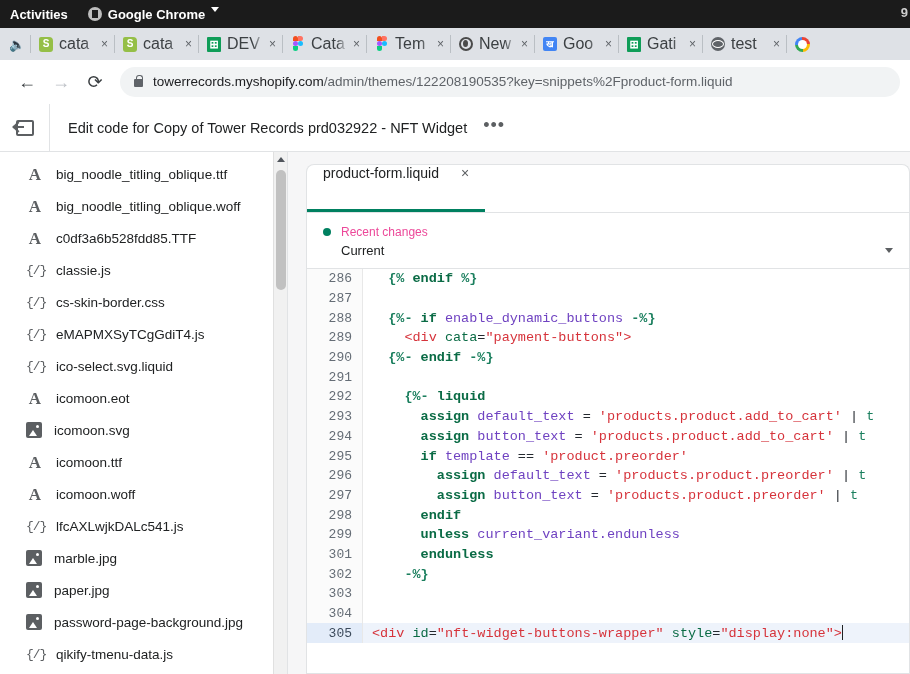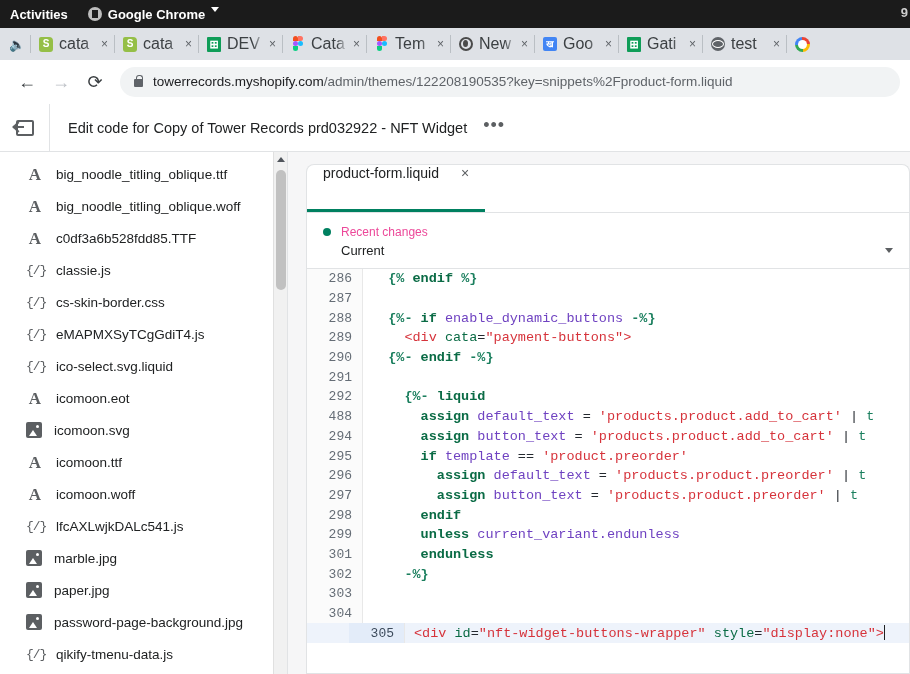--- a/index.html
+++ b/index.html
@@ -328,21 +328,21 @@
   }
   .code-line.active { background:#eef3fb; }
   .ln {
     width:56px; flex:0 0 56px;
     text-align:right; padding-right:10px;
     color:#656d76; font-size:13px;
     border-right:1px solid #e8e8e8;
     height:100%; display:flex; align-items:center; justify-content:flex-end;
     background:#fbfbfb;
   }
-  .code-line.active .ln { background:#e3ecf9; color:#3d4b5c;margin-left:42px; }
+  .code-line.active .ln { background:#e3ecf9; color:#3d4b5c; }
   .src { padding-left:9px; flex:1 1 auto; overflow:hidden; }
 
   
   .t-tagdelim { color:#1b7f5e; font-weight:700; }
   .t-kw      { color:#0a6b45; font-weight:700; }
   .t-var     { color:#6f42c1; }
   .t-str     { color:#d6333b; }
   .t-punct   { color:#24292f; }
   .t-attr    { color:#0a6b45; }
   .t-tag     { color:#d6333b; }
@@ -566,21 +566,21 @@
 
     <div class="code-card">
       <div class="code-scroll" id="code-host">
           <div class="code-line"><span class="ln">286</span><span class="src"><span class="t-plain">  </span><span class="t-tagdelim">{% </span><span class="t-kw">endif</span><span class="t-tagdelim"> %}</span></span></div>
           <div class="code-line"><span class="ln">287</span><span class="src"></span></div>
           <div class="code-line"><span class="ln">288</span><span class="src"><span class="t-plain">  </span><span class="t-tagdelim">{%- </span><span class="t-kw">if</span><span class="t-plain"> </span><span class="t-var">enable_dynamic_buttons</span><span class="t-tagdelim"> -%}</span></span></div>
           <div class="code-line"><span class="ln">289</span><span class="src"><span class="t-plain">    </span><span class="t-tag">&lt;div</span><span class="t-plain"> </span><span class="t-attr">cata</span><span class="t-punct">=</span><span class="t-str">"payment-buttons"</span><span class="t-tag">&gt;</span></span></div>
           <div class="code-line"><span class="ln">290</span><span class="src"><span class="t-plain">  </span><span class="t-tagdelim">{%- </span><span class="t-kw">endif</span><span class="t-tagdelim"> -%}</span></span></div>
           <div class="code-line"><span class="ln">291</span><span class="src"></span></div>
           <div class="code-line"><span class="ln">292</span><span class="src"><span class="t-plain">    </span><span class="t-tagdelim">{%- </span><span class="t-kw">liquid</span></span></div>
-          <div class="code-line"><span class="ln">488</span><span class="src"><span class="t-plain">      </span><span class="t-kw">assign</span><span class="t-plain"> </span><span class="t-var">default_text</span><span class="t-punct"> = </span><span class="t-str">'products.product.add_to_cart'</span><span class="t-punct"> | </span><span class="t-filter">t</span></span></div>
+          <div class="code-line"><span class="ln">293</span><span class="src"><span class="t-plain">      </span><span class="t-kw">assign</span><span class="t-plain"> </span><span class="t-var">default_text</span><span class="t-punct"> = </span><span class="t-str">'products.product.add_to_cart'</span><span class="t-punct"> | </span><span class="t-filter">t</span></span></div>
           <div class="code-line"><span class="ln">294</span><span class="src"><span class="t-plain">      </span><span class="t-kw">assign</span><span class="t-plain"> </span><span class="t-var">button_text</span><span class="t-punct"> = </span><span class="t-str">'products.product.add_to_cart'</span><span class="t-punct"> | </span><span class="t-filter">t</span></span></div>
           <div class="code-line"><span class="ln">295</span><span class="src"><span class="t-plain">      </span><span class="t-kw">if</span><span class="t-plain"> </span><span class="t-var">template</span><span class="t-punct"> == </span><span class="t-str">'product.preorder'</span></span></div>
           <div class="code-line"><span class="ln">296</span><span class="src"><span class="t-plain">        </span><span class="t-kw">assign</span><span class="t-plain"> </span><span class="t-var">default_text</span><span class="t-punct"> = </span><span class="t-str">'products.product.preorder'</span><span class="t-punct"> | </span><span class="t-filter">t</span></span></div>
           <div class="code-line"><span class="ln">297</span><span class="src"><span class="t-plain">        </span><span class="t-kw">assign</span><span class="t-plain"> </span><span class="t-var">button_text</span><span class="t-punct"> = </span><span class="t-str">'products.product.preorder'</span><span class="t-punct"> | </span><span class="t-filter">t</span></span></div>
           <div class="code-line"><span class="ln">298</span><span class="src"><span class="t-plain">      </span><span class="t-kw">endif</span></span></div>
           <div class="code-line"><span class="ln">299</span><span class="src"><span class="t-plain">      </span><span class="t-kw">unless</span><span class="t-plain"> </span><span class="t-var">current_variant.endunless</span></span></div>
           <div class="code-line"><span class="ln">301</span><span class="src"><span class="t-plain">      </span><span class="t-kw">endunless</span></span></div>
           <div class="code-line"><span class="ln">302</span><span class="src"><span class="t-plain">    </span><span class="t-tagdelim">-%}</span></span></div>
           <div class="code-line"><span class="ln">303</span><span class="src"></span></div>
           <div class="code-line"><span class="ln">304</span><span class="src"></span></div>

